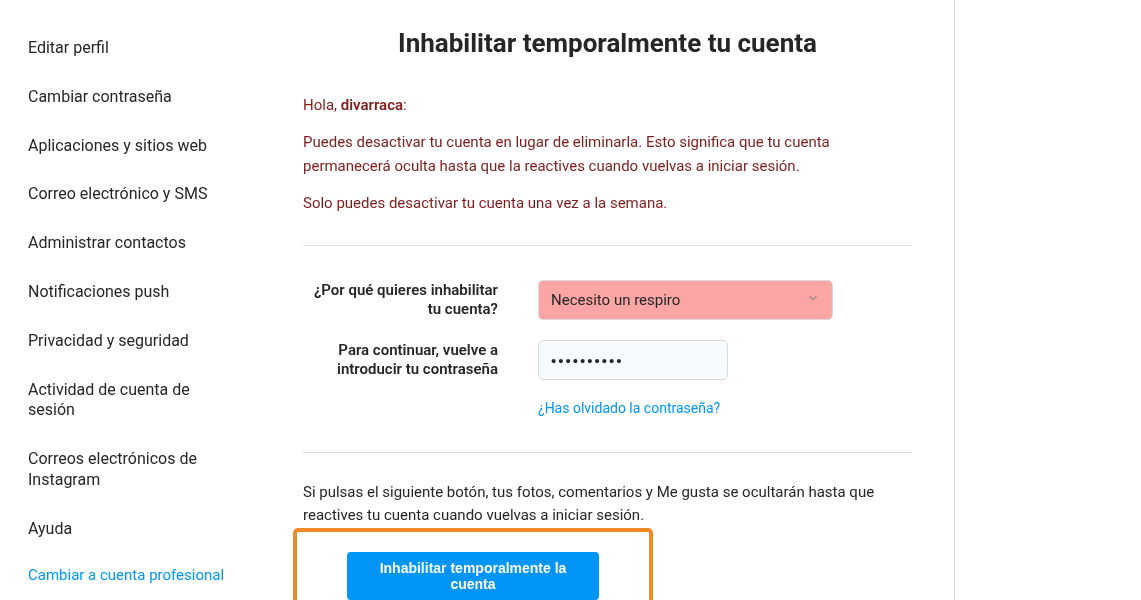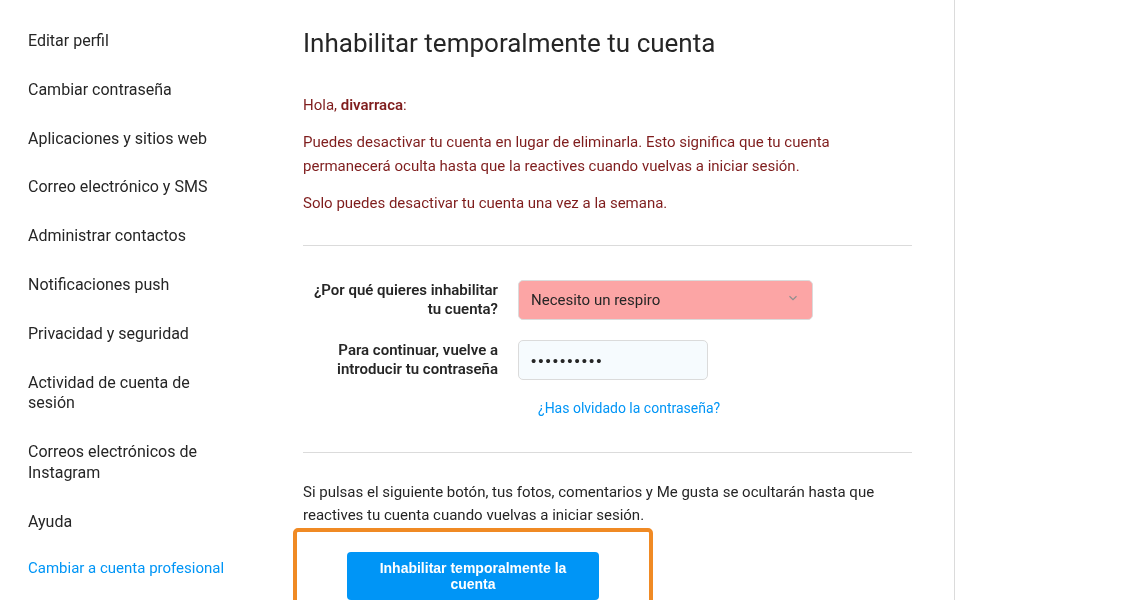--- a/index.html
+++ b/index.html
@@ -12,21 +12,21 @@
       overflow: hidden;
     }
     .container {
       display: flex;
       width: 955px;
       height: 600px;
       border-right: 1px solid #dbdbdb;
     }
     .sidebar {
       width: 255px;
-      padding: 17px 0 0 28px;
+      padding: 24px 0 0 28px;
       flex-shrink: 0;
     }
     .sidebar-item {
       font-size: 16px;
       color: #262626;
       padding: 14px 0;
       cursor: pointer;
       line-height: 1.3;
       max-width: 200px;
     }
@@ -35,23 +35,24 @@
       color: #0095f6;
       padding: 12px 0;
       cursor: pointer;
     }
     .main {
       flex: 1;
       padding: 28px 42px 0 48px;
     }
     .page-title {
       font-size: 26px;
-      font-weight: 400;
+      font-weight: 700;
       color: #262626;
       margin-bottom: 36px;
+      text-align: center;
     }
     .intro {
       font-size: 15px;
       line-height: 1.55;
       color: #7f1d1d;
       margin-bottom: 30px;
     }
     .intro p { margin-bottom: 14px; }
     .intro b { font-weight: 600; }
     .divider {
@@ -59,20 +60,21 @@
       border-top: 1px solid #dbdbdb;
       margin: 0;
     }
     .form-section {
       padding: 34px 0 36px 0;
     }
     .form-row {
       display: flex;
       align-items: center;
       margin-bottom: 20px;
+      gap: 20px;
     }
     .form-label {
       width: 215px;
       text-align: right;
       font-size: 15px;
       font-weight: 600;
       color: #262626;
       padding-right: 20px;
       line-height: 1.3;
     }

